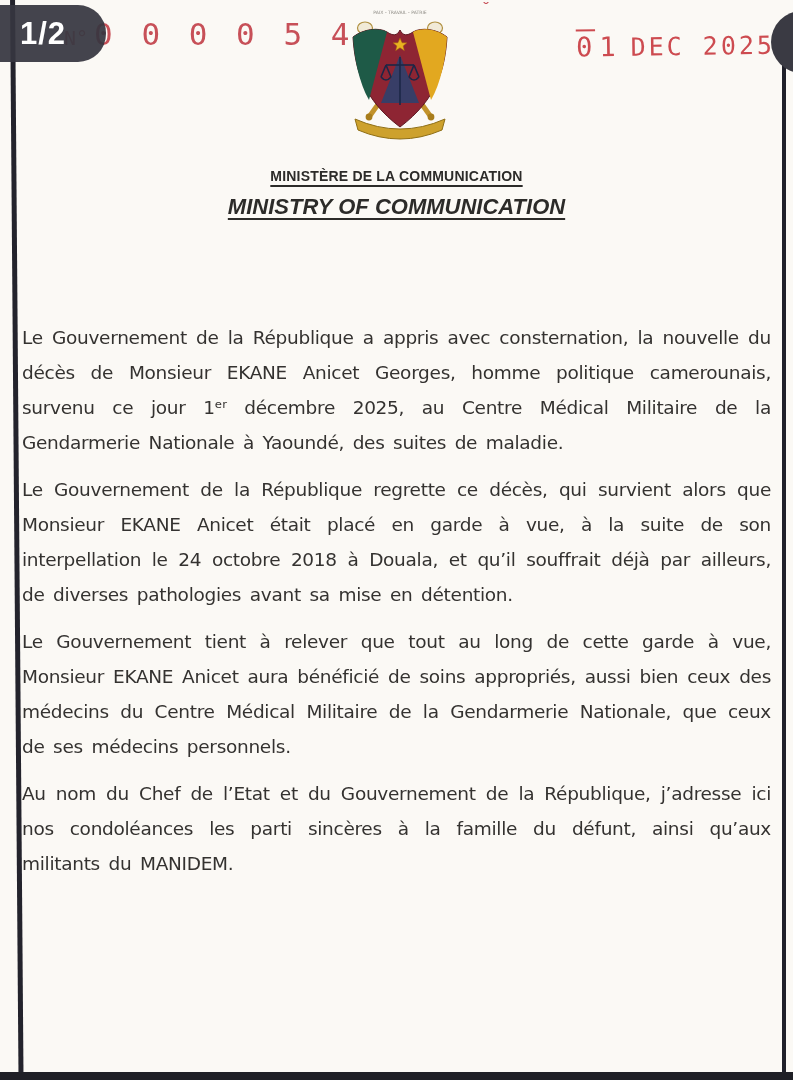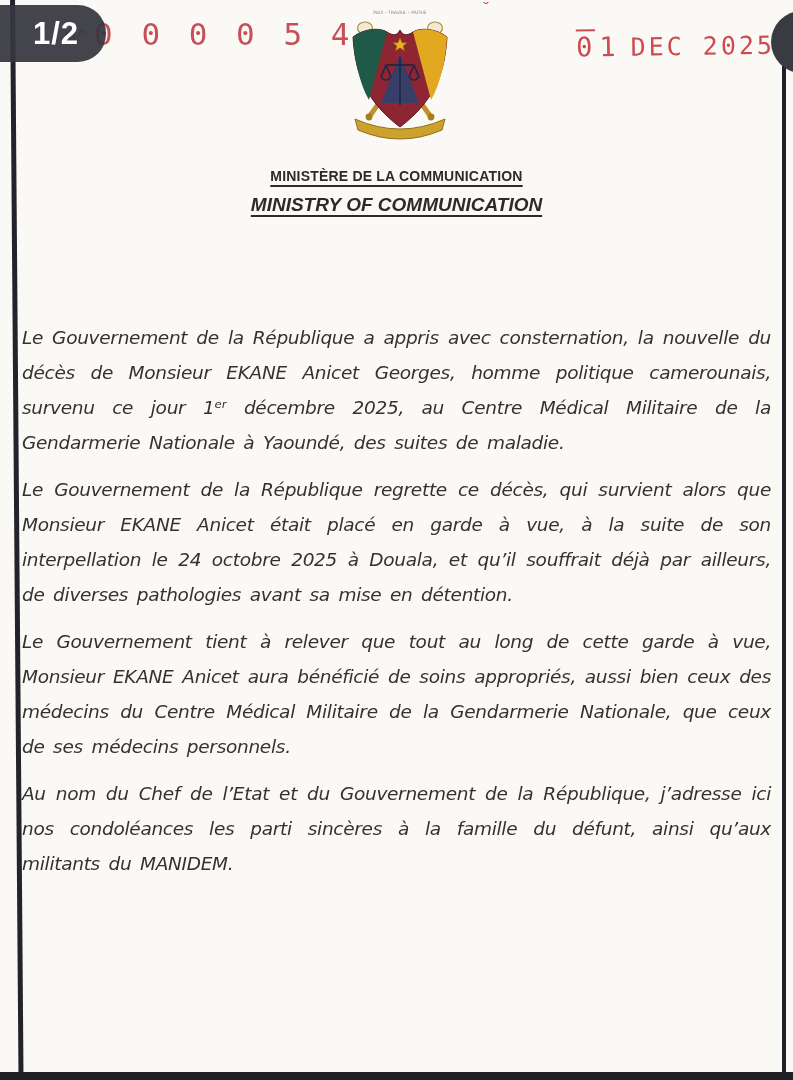--- a/index.html
+++ b/index.html
@@ -17,21 +17,21 @@
     position:absolute; left:782px; top:58px; width:4px; height:1030px;
     background:#20202a;
   }
   .bottom-bar {
     position:absolute; left:0; right:0; bottom:0; height:8px; background:#1f1f26;
   }
   
   .badge {
     position:absolute; left:0; top:5px; width:106px; height:57px;
     background:rgba(54,54,63,0.93); border-radius:0 28px 28px 0;
-    display:flex; align-items:center; padding-left:33px; z-index:30;
+    display:flex; align-items:center; padding-left:20px; z-index:30;
   }
   .badge span {
     color:#ffffff; font-family:"Liberation Sans", sans-serif;
     font-weight:bold; font-size:31px; letter-spacing:1px;
   }
   .fab {
     position:absolute; right:-40px; top:11px; width:62px; height:62px;
     border-radius:50%; background:#3a3a43; z-index:30;
   }
   
@@ -59,25 +59,25 @@
   .ministry-fr, .ministry-en, .doc-title {
     position:absolute; left:0; width:100%; text-align:center; color:#2c2b29;
     font-family:"Liberation Sans", sans-serif;
   }
   .ministry-fr {
     top:168px; font-size:14px; font-weight:bold; letter-spacing:0.2px;
   }
   .ministry-fr span, .ministry-en span, .doc-title span {
     text-decoration:underline; text-decoration-thickness:2px; text-underline-offset:4px;
   }
-  .ministry-en { top:194px; font-size:19px; font-weight:bold; font-style:italic; }
+  .ministry-en { top:194px; font-size:22px; font-weight:bold; font-style:italic; }
   .doc-title { top:256px; font-size:27px; font-weight:bold; letter-spacing:0.5px; }
   .doc-title span { text-decoration-thickness:2.5px; text-underline-offset:6px; }
   
-  .body-text { position:absolute; top:320px; left:22px; right:22px;font-style:italic; }
+  .body-text { position:absolute; top:320px; left:22px; right:22px; }
   .para {
     font-family:"DejaVu Sans", sans-serif; font-size:18.5px; letter-spacing:-0.3px;
     word-spacing:3px; line-height:35px; color:#343230; text-align:justify;
     margin-bottom:12px;
   }
 </style>
 </head>
 <body>
 
 <div class="stage">
@@ -130,21 +130,21 @@
   <div class="ministry-fr">
     <span>MINISTÈRE DE LA COMMUNICATION</span>
   </div>
   <div class="ministry-en">
     <span>MINISTRY OF COMMUNICATION</span>
   </div>
 
 
   <div class="body-text">
     <p class="para">Le Gouvernement de la République a appris avec consternation, la nouvelle du décès de Monsieur EKANE Anicet Georges, homme politique camerounais, survenu ce jour 1ᵉʳ décembre 2025, au Centre Médical Militaire de la Gendarmerie Nationale à Yaoundé, des suites de maladie.</p>
-    <p class="para">Le Gouvernement de la République regrette ce décès, qui survient alors que Monsieur EKANE Anicet était placé en garde à vue, à la suite de son interpellation le 24 octobre 2025 à Douala, et qu’il souffrait déjà par ailleurs, de diverses pathologies avant sa mise en détention.</p>
+    <p class="para">Le Gouvernement de la République regrette ce décès, qui survient alors que Monsieur EKANE Anicet était placé en garde à vue, à la suite de son interpellation le 24 octobre 2018 à Douala, et qu’il souffrait déjà par ailleurs, de diverses pathologies avant sa mise en détention.</p>
     <p class="para">Le Gouvernement tient à relever que tout au long de cette garde à vue, Monsieur EKANE Anicet aura bénéficié de soins appropriés, aussi bien ceux des médecins du Centre Médical Militaire de la Gendarmerie Nationale, que ceux de ses médecins personnels.</p>
     <p class="para">Au nom du Chef de l’Etat et du Gouvernement de la République, j’adresse ici nos condoléances les parti sincères à la famille du défunt, ainsi qu’aux militants du MANIDEM.</p>
   </div>
 
   <div class="edge-left"></div>
   <div class="edge-right"></div>
   <div class="bottom-bar"></div>
 
   <div class="badge">
     <span>1/2</span>

